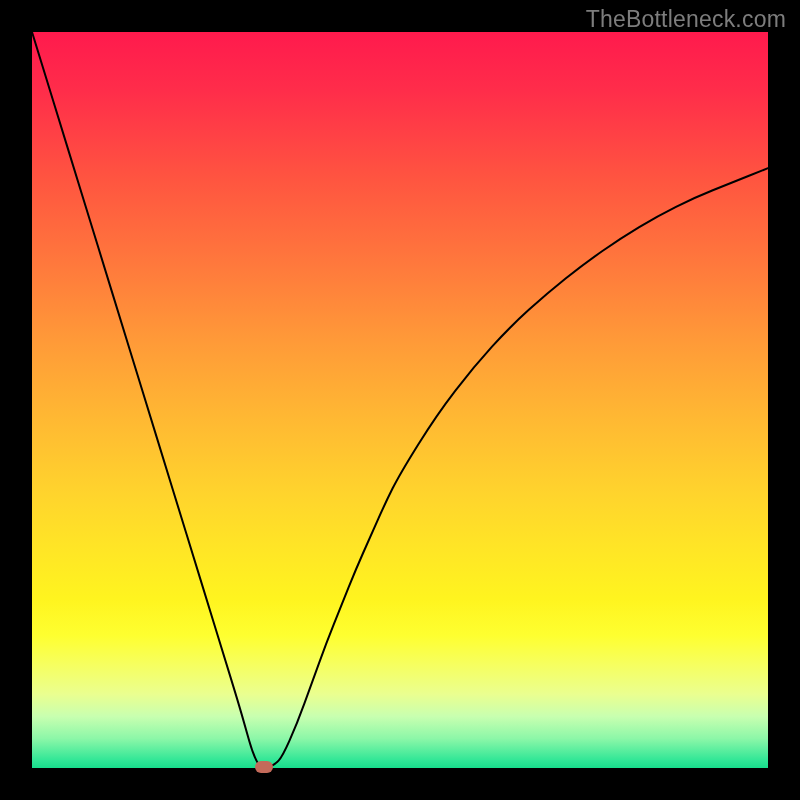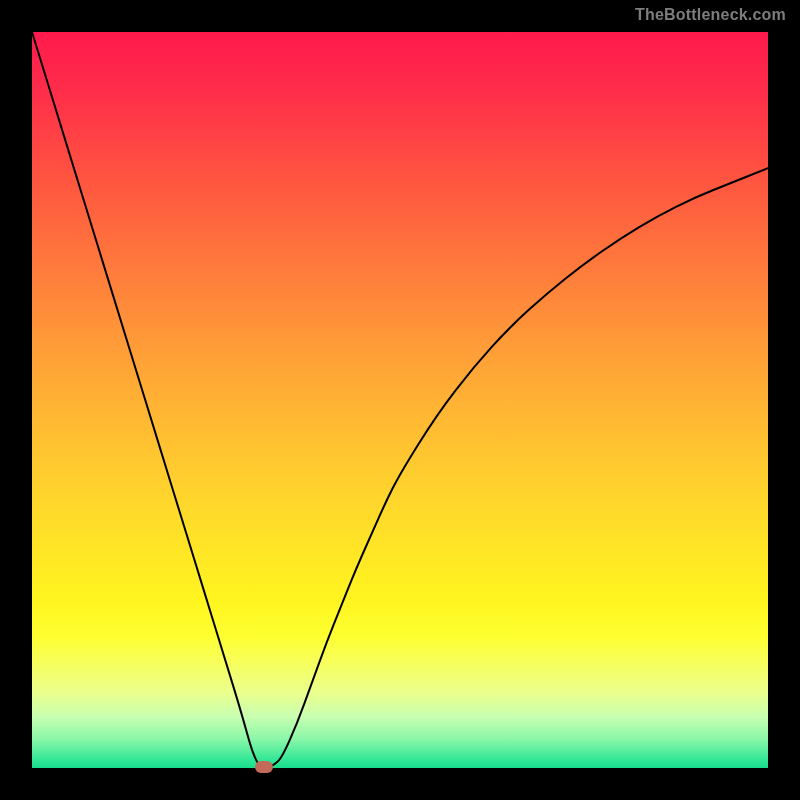--- a/index.html
+++ b/index.html
@@ -51,23 +51,23 @@
     height: 12px;
     border-radius: 6px;
     background: #c46a5a;
     transform: translate(-50%, -50%);
   }
   .watermark {
     position: absolute;
     top: 6px;
     right: 14px;
     color: #7d7d7d;
-    font-size: 16px;
+    font-size: 23px;
     letter-spacing: 0.2px;
-    font-weight: 700;
+    font-weight: 400;
   }
   svg.curve {
     position: absolute;
     left: 0;
     top: 0;
     width: 736px;
     height: 736px;
     overflow: visible;
   }
   svg.curve path {

